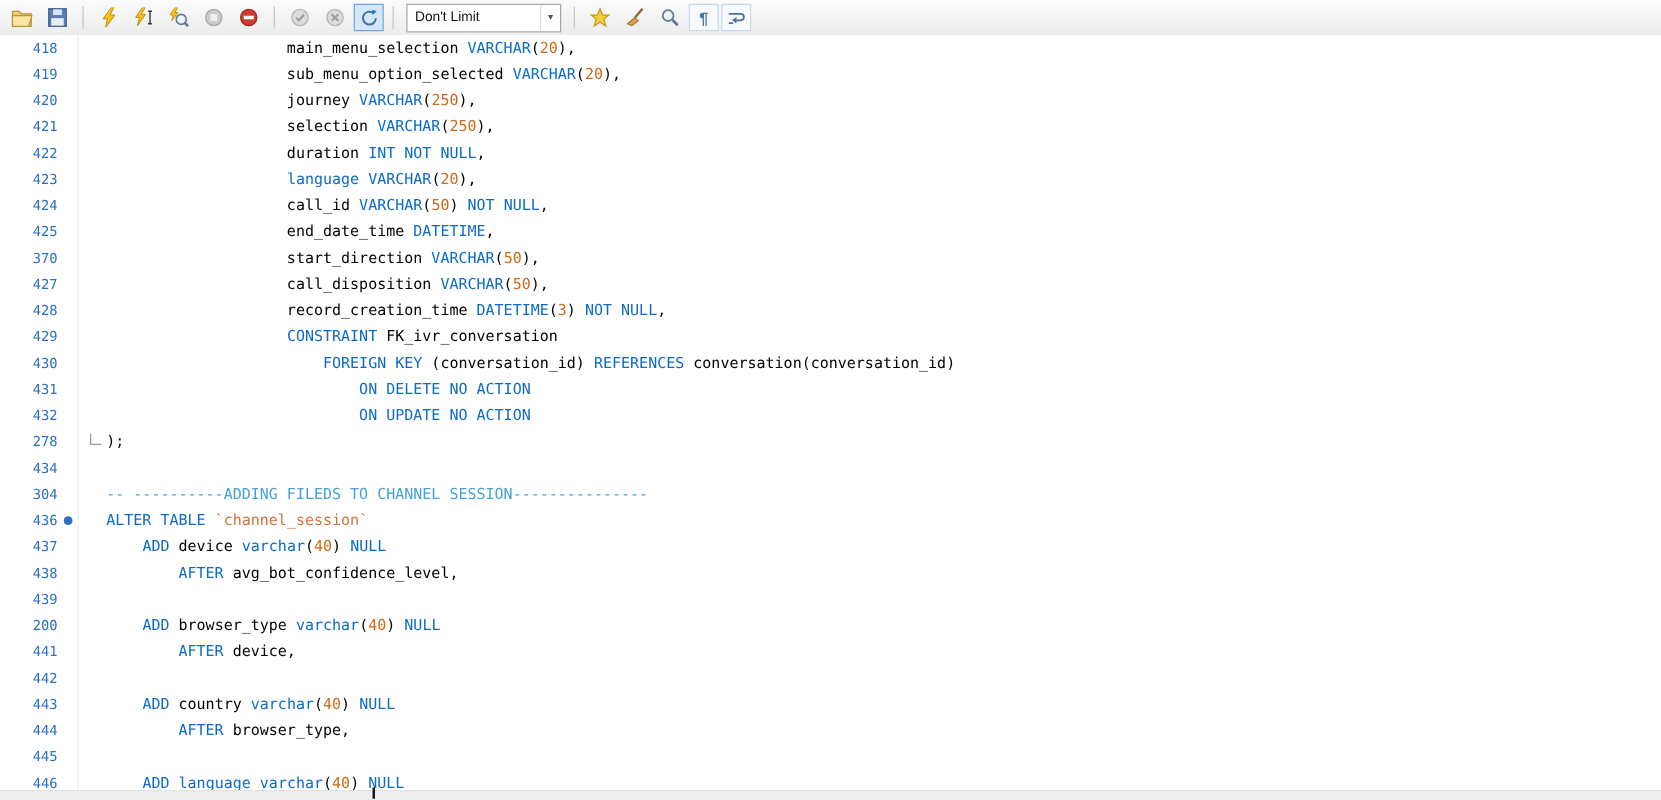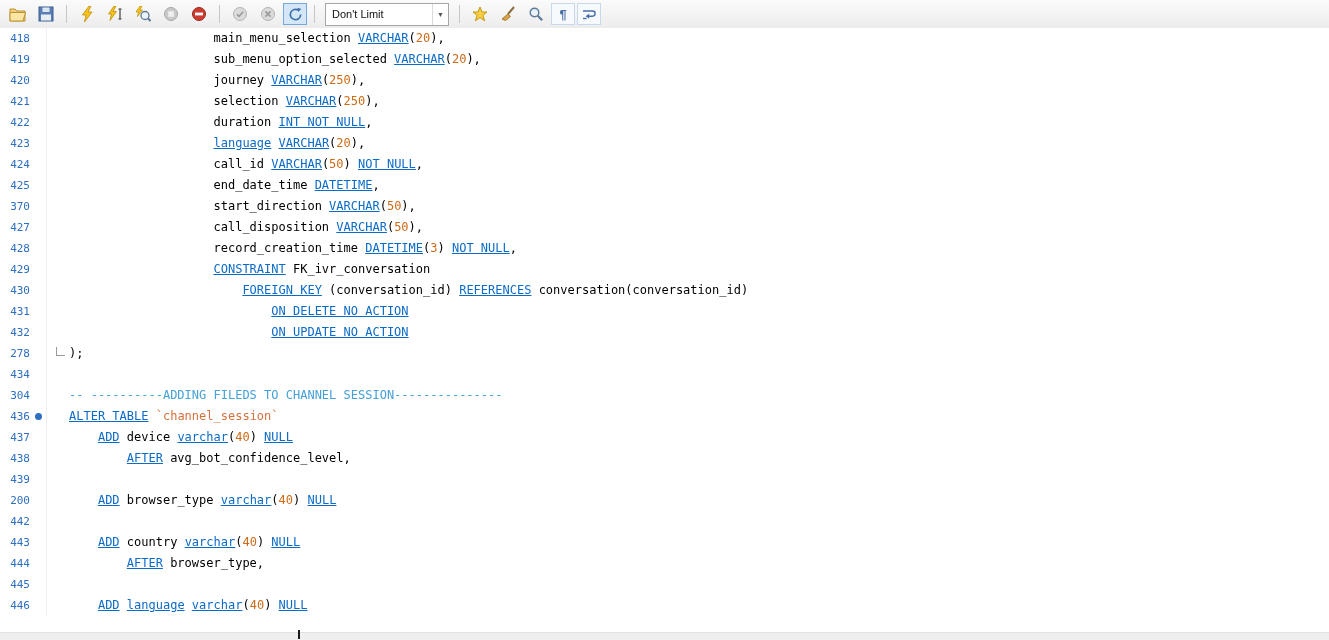--- a/index.html
+++ b/index.html
@@ -27,28 +27,28 @@
   .dd-arrow{width:15px;height:100%;display:flex;align-items:center;justify-content:center;
     font-size:7px;color:#555;border-left:1px solid #DADADA;}
   .pilcrow{font-size:13px;font-weight:bold;color:#4A6FA5;line-height:1;}
 
   
   .editor{
     position:absolute;top:28px;left:0;right:0;bottom:0;background:#fff;
     font-family:"DejaVu Sans Mono","Liberation Mono",monospace;font-size:12px;overflow:hidden;
   }
   .line{display:flex;height:21px;line-height:21px;white-space:pre;}
-  .ln{width:30px;flex:none;text-align:right;color:var(--lnc);font-size:11px;}
+  .ln{width:30px;flex:none;text-align:right;color:var(--lnc);font-size:11px;padding-left:16px;}
   .gut{width:16px;flex:none;position:relative;}
   .fold{width:22px;flex:none;position:relative;border-left:1px solid #F0F0F0;}
   .txt{white-space:pre;}
   .dot{position:absolute;left:5px;top:7px;width:7px;height:7px;border-radius:50%;background:var(--mark);}
   .corner{position:absolute;right:4px;top:4px;width:8px;height:8px;
     border-left:1px solid #9A9A9A;border-bottom:1px solid #9A9A9A;}
-  .tk-d{color:#000;} .tk-k{color:var(--kw);text-decoration:underline;} .tk-n{color:var(--num);}
+  .tk-d{color:#000;} .tk-k{color:var(--kw);} .tk-n{color:var(--num);}
   .tk-c{color:var(--com);} .tk-q{color:var(--qid);}
 
   .caret{position:absolute;left:298px;bottom:1px;width:2px;height:9px;background:#1A1A1A;z-index:3;}
   .hscroll{position:absolute;left:0;right:0;bottom:0;height:7px;background:#EFEFEF;border-top:1px solid #E2E2E2;z-index:2;}
 </style>
 </head>
 <body>
 
 <div class="app">
 
@@ -190,20 +190,21 @@
         <div class="line"><span class="ln">431</span><span class="gut"></span><span class="fold"></span><span class="txt"><span class="tk-d">                            </span><span class="tk-k">ON DELETE NO ACTION</span></span></div>
         <div class="line"><span class="ln">432</span><span class="gut"></span><span class="fold"></span><span class="txt"><span class="tk-d">                            </span><span class="tk-k">ON UPDATE NO ACTION</span></span></div>
         <div class="line"><span class="ln">278</span><span class="gut"></span><span class="fold"><span class="corner"></span></span><span class="txt"><span class="tk-d">);</span></span></div>
         <div class="line"><span class="ln">434</span><span class="gut"></span><span class="fold"></span><span class="txt"></span></div>
         <div class="line"><span class="ln">304</span><span class="gut"></span><span class="fold"></span><span class="txt"><span class="tk-c">-- ----------ADDING FILEDS TO CHANNEL SESSION---------------</span></span></div>
         <div class="line"><span class="ln">436</span><span class="gut"><span class="dot"></span></span><span class="fold"></span><span class="txt"><span class="tk-k">ALTER TABLE</span><span class="tk-d"> </span><span class="tk-q">`channel_session`</span></span></div>
         <div class="line"><span class="ln">437</span><span class="gut"></span><span class="fold"></span><span class="txt"><span class="tk-d">    </span><span class="tk-k">ADD</span><span class="tk-d"> device </span><span class="tk-k">varchar</span><span class="tk-d">(</span><span class="tk-n">40</span><span class="tk-d">) </span><span class="tk-k">NULL</span></span></div>
         <div class="line"><span class="ln">438</span><span class="gut"></span><span class="fold"></span><span class="txt"><span class="tk-d">        </span><span class="tk-k">AFTER</span><span class="tk-d"> avg_bot_confidence_level,</span></span></div>
         <div class="line"><span class="ln">439</span><span class="gut"></span><span class="fold"></span><span class="txt"></span></div>
         <div class="line"><span class="ln">200</span><span class="gut"></span><span class="fold"></span><span class="txt"><span class="tk-d">    </span><span class="tk-k">ADD</span><span class="tk-d"> browser_type </span><span class="tk-k">varchar</span><span class="tk-d">(</span><span class="tk-n">40</span><span class="tk-d">) </span><span class="tk-k">NULL</span></span></div>
+        <div class="line"><span class="ln">441</span><span class="gut"></span><span class="fold"></span><span class="txt"><span class="tk-d">        </span><span class="tk-k">AFTER</span><span class="tk-d"> device,</span></span></div>
         <div class="line"><span class="ln">442</span><span class="gut"></span><span class="fold"></span><span class="txt"></span></div>
         <div class="line"><span class="ln">443</span><span class="gut"></span><span class="fold"></span><span class="txt"><span class="tk-d">    </span><span class="tk-k">ADD</span><span class="tk-d"> country </span><span class="tk-k">varchar</span><span class="tk-d">(</span><span class="tk-n">40</span><span class="tk-d">) </span><span class="tk-k">NULL</span></span></div>
         <div class="line"><span class="ln">444</span><span class="gut"></span><span class="fold"></span><span class="txt"><span class="tk-d">        </span><span class="tk-k">AFTER</span><span class="tk-d"> browser_type,</span></span></div>
         <div class="line"><span class="ln">445</span><span class="gut"></span><span class="fold"></span><span class="txt"></span></div>
         <div class="line"><span class="ln">446</span><span class="gut"></span><span class="fold"></span><span class="txt"><span class="tk-d">    </span><span class="tk-k">ADD</span><span class="tk-d"> </span><span class="tk-k">language</span><span class="tk-d"> </span><span class="tk-k">varchar</span><span class="tk-d">(</span><span class="tk-n">40</span><span class="tk-d">) </span><span class="tk-k">NULL</span></span></div>
       </div>
     <div class="caret"></div>
     <div class="hscroll"></div>
   </div>
 

